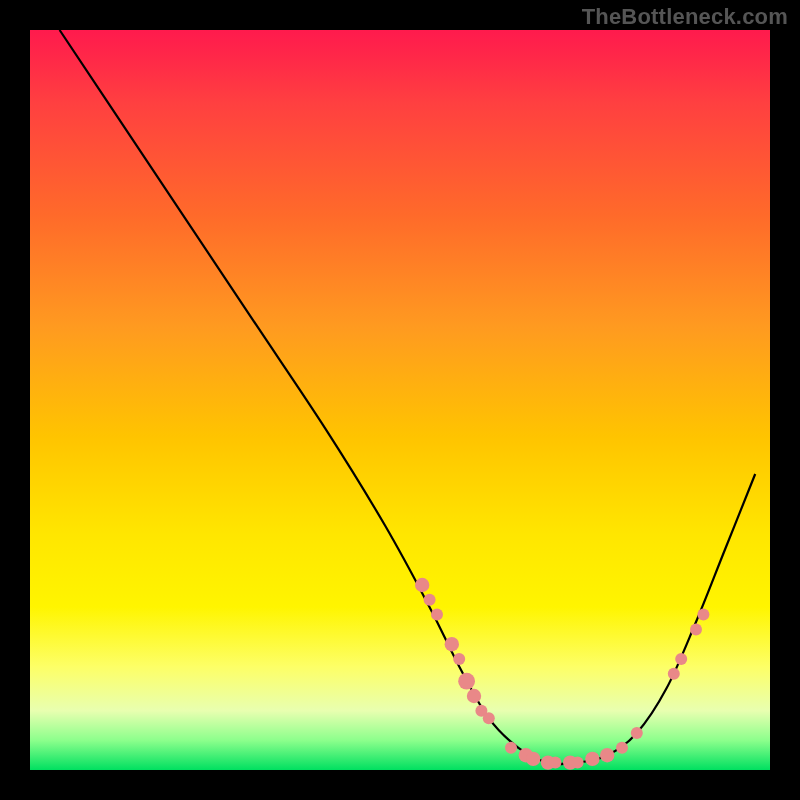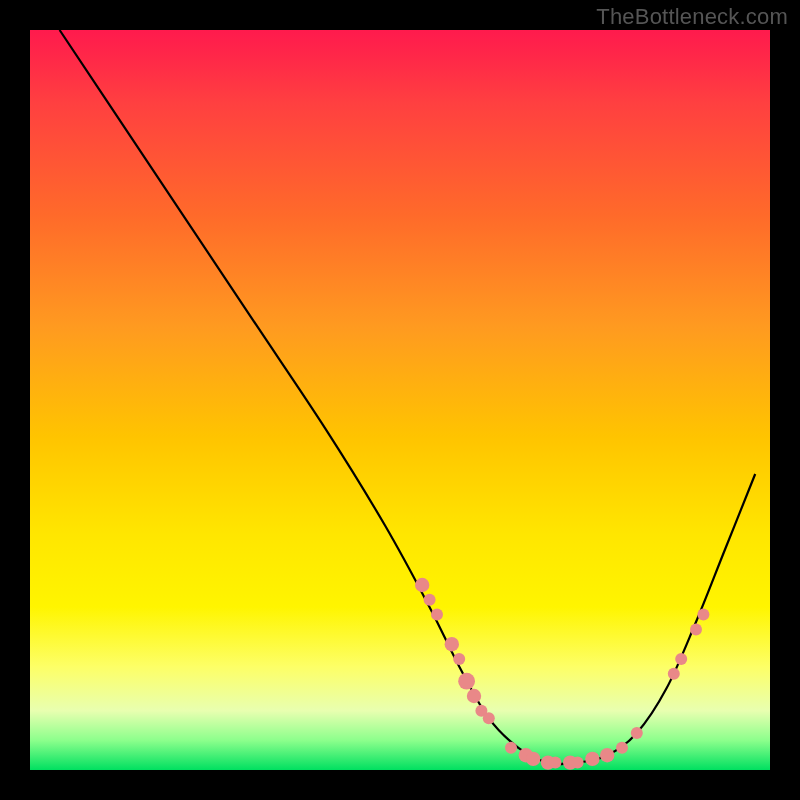--- a/index.html
+++ b/index.html
@@ -38,21 +38,21 @@
       #e8ffb0 92%,
       #8cff8c 96%,
       #00e060 100%);
   }
   .attribution {
     position: absolute;
     top: 4px;
     right: 12px;
     color: #555;
     font-size: 22px;
-    font-weight: normal;
+    font-weight: bold;
     letter-spacing: 0.2px;
   }
   svg.curve {
     position: absolute;
     left: 0;
     top: 0;
     width: 740px;
     height: 740px;
     overflow: visible;
   }

